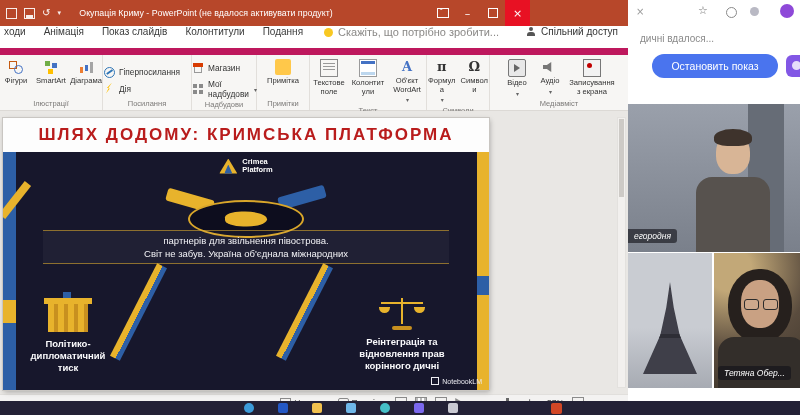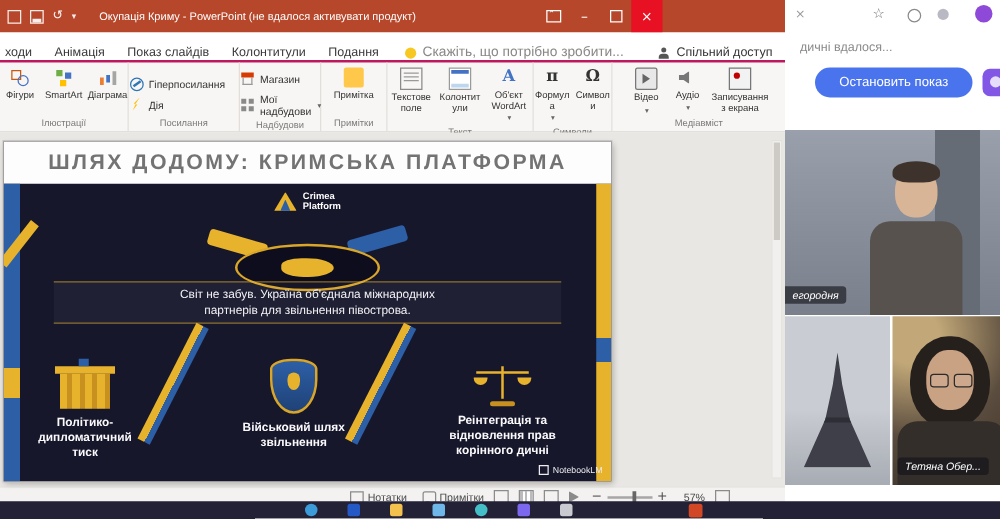--- a/index.html
+++ b/index.html
@@ -17,21 +17,21 @@
   .qundo{color:rgba(255,255,255,.95);font-size:10px;line-height:10px;}
   .qcaret{color:rgba(255,255,255,.9);font-size:7px;}
   .tb-title{position:absolute;left:70px;width:272px;text-align:center;font-size:8.8px;white-space:nowrap;color:#fff;}
   .win-controls{position:absolute;right:98px;top:0;height:26px;display:flex;}
   .wc{width:25px;height:26px;display:flex;align-items:center;justify-content:center;font-size:11px;color:#fff;}
   .wc-ribbonopts i{width:10px;height:8px;border:1px solid #fff;display:block;position:relative;}
   .wc-ribbonopts i::after{content:"ˆ";position:absolute;left:2px;top:-2px;font-size:8px;color:#fff;}
   .wc-max i{width:8px;height:8px;border:1px solid #fff;display:block;}
   .wc.close{background:#E81123;}
 
-  .tabrow{position:relative;height:22px;background:#fff;border-bottom:2px solid #be185d;display:flex;align-items:flex-end;font-size:10px;color:#3a3a3a;}
+  .tabrow{position:relative;height:22px;background:#fff;border-bottom:7px solid #be185d;display:flex;align-items:flex-start;font-size:10px;color:#3a3a3a;}
   .tab{padding:0 9px;cursor:default;}
   .tab:first-child{padding-left:4px;}
   .tellme{display:flex;align-items:center;gap:5px;margin-left:12px;color:#8A8886;font-size:11px;}
   .bulb{width:9px;height:9px;border-radius:50%;background:#F8C822;display:inline-block;}
   .share-btn{position:absolute;right:10px;display:flex;align-items:center;gap:5px;font-size:10px;color:#333;}
   .i-person{width:10px;height:10px;position:relative;display:inline-block;}
   .i-person::before{content:"";position:absolute;left:3px;top:0;width:4px;height:4px;border-radius:50%;background:#555;}
   .i-person::after{content:"";position:absolute;left:1px;top:5px;width:8px;height:4px;border-radius:3px 3px 0 0;background:#555;}
 
   
@@ -75,21 +75,21 @@
       clip-path:polygon(0 30%,35% 30%,75% 0,75% 100%,35% 70%,0 70%);}
   .ric-screen{border:1px solid #777;background:#f2f2f2;}
   .ric-screen::before{content:"";position:absolute;left:3px;top:3px;width:5px;height:5px;border-radius:50%;background:#C00000;}
 
   
   .slidearea{position:relative;height:283px;background:#E9E7E4;}
   .vscroll{position:absolute;right:2px;top:6px;bottom:6px;width:7px;background:#F2F0EE;border:1px solid #E3E1DE;}
   .vthumb{margin:1px;height:78px;background:#CDCAC6;}
   .slide{position:absolute;left:3px;top:7px;width:486px;height:272px;background:#17172C;
          box-shadow:0 0 0 1px #C9C6C2,1px 2px 5px rgba(0,0,0,.28);overflow:hidden;}
-  .slide-title{height:34px;background:#FDFDFD;color:#737373;font-weight:bold;font-size:17px;letter-spacing:2px;
+  .slide-title{height:34px;background:#FDFDFD;color:#b91c1c;font-weight:bold;font-size:17px;letter-spacing:2px;
                display:flex;align-items:center;justify-content:center;white-space:nowrap;}
   .sbody{position:absolute;left:0;right:0;top:34px;bottom:0;}
   .lband{position:absolute;left:0;top:0;bottom:0;width:13px;
          background:linear-gradient(180deg,#2D5FA6 0 62%,#E8B32C 62% 72%,#2D5FA6 72% 100%);}
   .lgold{position:absolute;left:-9px;top:44px;width:42px;height:8px;background:#E8B32C;transform:rotate(-52deg);}
   .rband{position:absolute;right:0;top:0;bottom:0;width:12px;
          background:linear-gradient(180deg,#E8B32C 0 52%,#2D5FA6 52% 60%,#E8B32C 60% 100%);}
   .dg{position:absolute;width:11px;height:104px;transform:rotate(27deg);
       background:linear-gradient(90deg,#E8B32C 0 55%,#2D5FA6 55% 100%);}
   .dg1{left:130px;top:108px;}
@@ -371,38 +371,31 @@
 
           <div class="illus">
             <div class="hand-l"></div>
             <div class="hand-r"></div>
             <div class="disc">
               <div class="pen"></div>
             </div>
           </div>
 
           <div class="subtitle">
+            <div>партнерів для звільнення півострова.</div>
             <div>Світ не забув. Україна об'єднала міжнародних</div>
-            <div>партнерів для звільнення півострова.</div>
           </div>
 
           <div class="cols">
             <div class="col">
               <div class="ic-tribune"></div>
               <div class="col-text">
                 <div>Політико-</div>
                 <div>дипломатичний</div>
                 <div>тиск</div>
-              </div>
-            </div>
-            <div class="col">
-              <div class="ic-shield"></div>
-              <div class="col-text">
-                <div>Військовий шлях</div>
-                <div>звільнення</div>
               </div>
             </div>
             <div class="col">
               <div class="ic-scales">
                 <i class="pan pl"></i>
                   <i class="pan pr"></i>
                   <i class="base"></i>
               </div>
               <div class="col-text">
                 <div>Реінтеграція та</div>

